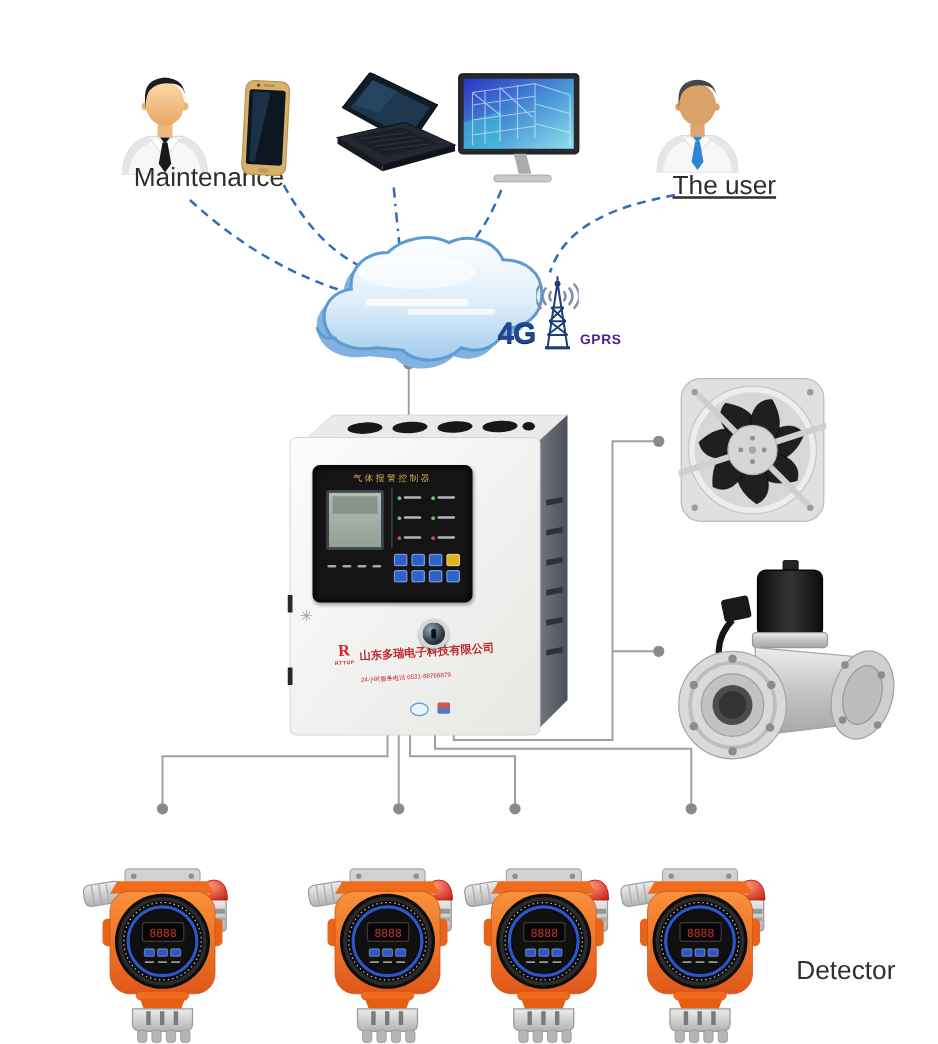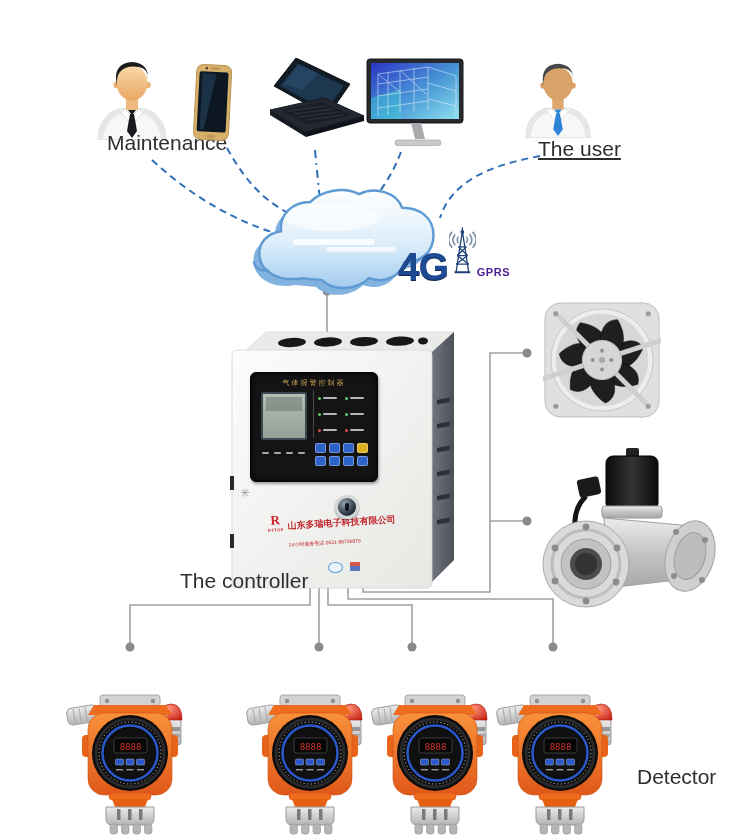--- a/index.html
+++ b/index.html
@@ -41,21 +41,21 @@
   .lock{position:absolute;left:105px;top:167px;width:18px;height:18px;border-radius:50%;
         border:3px solid #d4d7d9;background:radial-gradient(circle at 35% 30%, #93a4b0, #27333d 65%);
         box-shadow:0 1px 2px rgba(0,0,0,.45);}
   .lock::after{content:"";position:absolute;left:7px;top:5px;width:4px;height:8px;background:#0c141b;border-radius:2px;}
   .stickers{position:absolute;left:98px;top:234px;display:flex;gap:7px;}
   .stk1{width:13px;height:9px;border-radius:50%;background:#eaf4fc;border:1px solid #5b9fd4;}
   .stk2{width:10px;height:9px;background:linear-gradient(#d23b30 45%,#3b62b5 45%);border-radius:1px;opacity:.85;}
 
   
   .g4{position:absolute;left:398px;top:216px;width:112px;height:64px;display:flex;align-items:flex-end;}
-  .g4-4g{font-size:39px;font-weight:800;color:#1d4a92;line-height:26px;text-shadow:0 1px 0 #10284f;letter-spacing:-1px;}
+  .g4-4g{font-size:24px;font-weight:800;color:#1d4a92;line-height:26px;text-shadow:0 1px 0 #10284f;letter-spacing:-1px;}
   .g4-gprs{font-size:11px;font-weight:700;color:#4c1d95;letter-spacing:.5px;line-height:16px;}
 
   
   .detector{position:absolute;top:683px;width:140px;height:152px;}
 </style>
 </head>
 <body>
 
 <div class="stage">
 
@@ -309,21 +309,20 @@
         <span class="hotline">24小时服务电话 0531-88766879</span>
       </span>
     </div>
 
     <div class="lock"></div>
     <div class="stickers">
       <span class="stk1"></span>
         <span class="stk2"></span>
     </div>
   </div>
-  <div class="lbl" style="left:180px;top:569px;">The controller</div>
 
   <svg class="abs" width="118" height="118" viewBox="0 0 120 120" style="left:543px;top:301px">
     <rect x="2" y="2" width="116" height="116" rx="16" fill="#e0e0e0" stroke="#bcbcbc"></rect>
     <circle cx="13" cy="13" r="2.6" fill="#9b9b9b"></circle>
       <circle cx="107" cy="13" r="2.6" fill="#9b9b9b"></circle>
     <circle cx="13" cy="107" r="2.6" fill="#9b9b9b"></circle>
       <circle cx="107" cy="107" r="2.6" fill="#9b9b9b"></circle>
     <circle cx="60" cy="60" r="52" fill="#ededed" stroke="#c6c6c6"></circle>
     <circle cx="60" cy="60" r="47" fill="#d7d7d7"></circle>
     <g fill="#1f1f1f" stroke="#000" stroke-width=".4">

